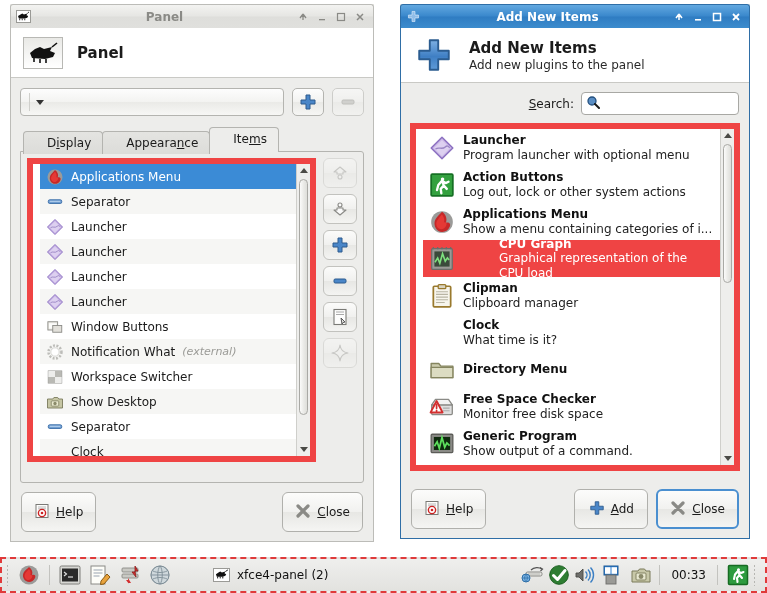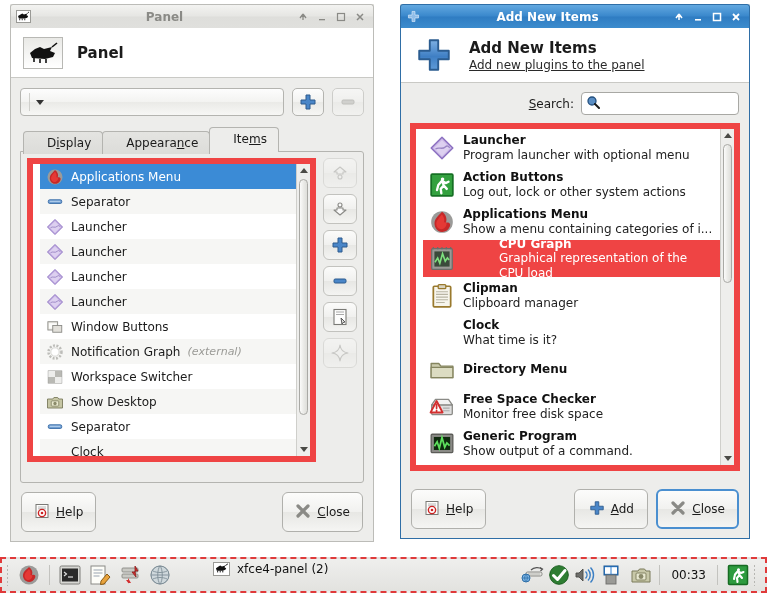--- a/index.html
+++ b/index.html
@@ -39,21 +39,21 @@
   .window.active .win-body { border-color:#2f6ea6; }
 
   
   .header-band {
     background:#ffffff; border-bottom:1px solid #c9c9c5;
     display:flex; align-items:center; gap:14px;
     padding:10px 12px;
   }
   .header-band.tall { padding:9px 12px; }
   .hdr-text h1 { margin:0; font-size:15px; font-weight:bold; color:#1b1b1b; }
-  .hdr-text p { margin:1px 0 0 0; font-size:12px; color:#2a2a2a;text-decoration:underline; }
+  .hdr-text p { margin:1px 0 0 0; font-size:12px; color:#2a2a2a; }
 
   
   .row { display:flex; align-items:center; gap:8px; }
   .combo {
     flex:1; height:28px; border:1px solid #b4b4b0; border-radius:4px;
     background: linear-gradient(to bottom,#fdfdfd 0%, #f3f3f1 50%, #eaeae7 51%, #f7f7f5 100%);
     display:flex; align-items:center; padding:0 2px 0 8px; font-size:12px; color:#111;
   }
   .combo .label { flex:1; }
   .combo .sep { width:1px; height:18px; background:#cfcfcb; margin-right:6px;}
@@ -148,21 +148,21 @@
     background: linear-gradient(to bottom,#efefed 0%, #e2e2df 100%);
     border:2px dashed #e03a3a;
     display:flex; align-items:center; gap:0px; padding:0 4px;
   }
   .handle { width:8px; height:24px; display:flex; align-items:center; }
   .dots { width:4px; height:22px; background-image:
       radial-gradient(#b6b6b2 40%, transparent 41%);
       background-size:3px 4px; }
   .tb-sep { width:1px; height:20px; background:#c3c3bf; margin:0 5px; }
   .tbitem { width:26px; height:26px; display:flex; align-items:center; justify-content:center; margin:0 2px;}
-  .wbutton { display:flex; align-items:flex-start; gap:7px; padding:0 10px; height:26px; font-size:12px; color:#111; }
+  .wbutton { display:flex; align-items:center; gap:7px; padding:0 10px; height:26px; font-size:12px; color:#111; }
   .clock { font-size:12px; color:#111; padding:0 6px; }
 </style>
 </head>
 <body>
 
 <div class="desktop">
 
   <div class="window" id="panel-window" style="left:10px; top:4px; width:364px; height:538px;">
 
     <div class="titlebar inactive">
@@ -311,21 +311,21 @@
                   </span>
                   <span>Window Buttons</span>
                 </div>
                 <div class="lrow alt">
                   <span style="width: 18px; height: 18px; flex: 0 0 auto; display: flex; align-items: center; justify-content: center;">
                     <svg width="18" height="18" viewBox="0 0 24 24">
                       <circle cx="12" cy="12" r="8.6" fill="none" stroke="#bdbdb9" stroke-width="3.4" stroke-dasharray="2.6 2"></circle>
                       <circle cx="12" cy="12" r="5.6" fill="#ffffff" stroke="#cfcfcb" stroke-width="1.2"></circle>
                     </svg>
                   </span>
-                  <span>Notification Graph</span>
+                  <span>Notification What</span>
                   <span class="ext">(external)</span>
                 </div>
                 <div class="lrow">
                   <span style="width: 18px; height: 18px; flex: 0 0 auto; display: flex; align-items: center; justify-content: center;">
                     <svg width="18" height="18" viewBox="0 0 24 24">
                       <rect x="3" y="4" width="18" height="16" fill="#c9c9c5" stroke="#7e7e7a" stroke-width="1.1"></rect>
                       <rect x="3" y="4" width="9" height="8" fill="#ededeb"></rect>
                       <rect x="12" y="4" width="9" height="8" fill="#b9b9b4"></rect>
                       <rect x="3" y="12" width="9" height="8" fill="#b9b9b4"></rect>
                       <rect x="12" y="12" width="9" height="8" fill="#ededeb"></rect>

